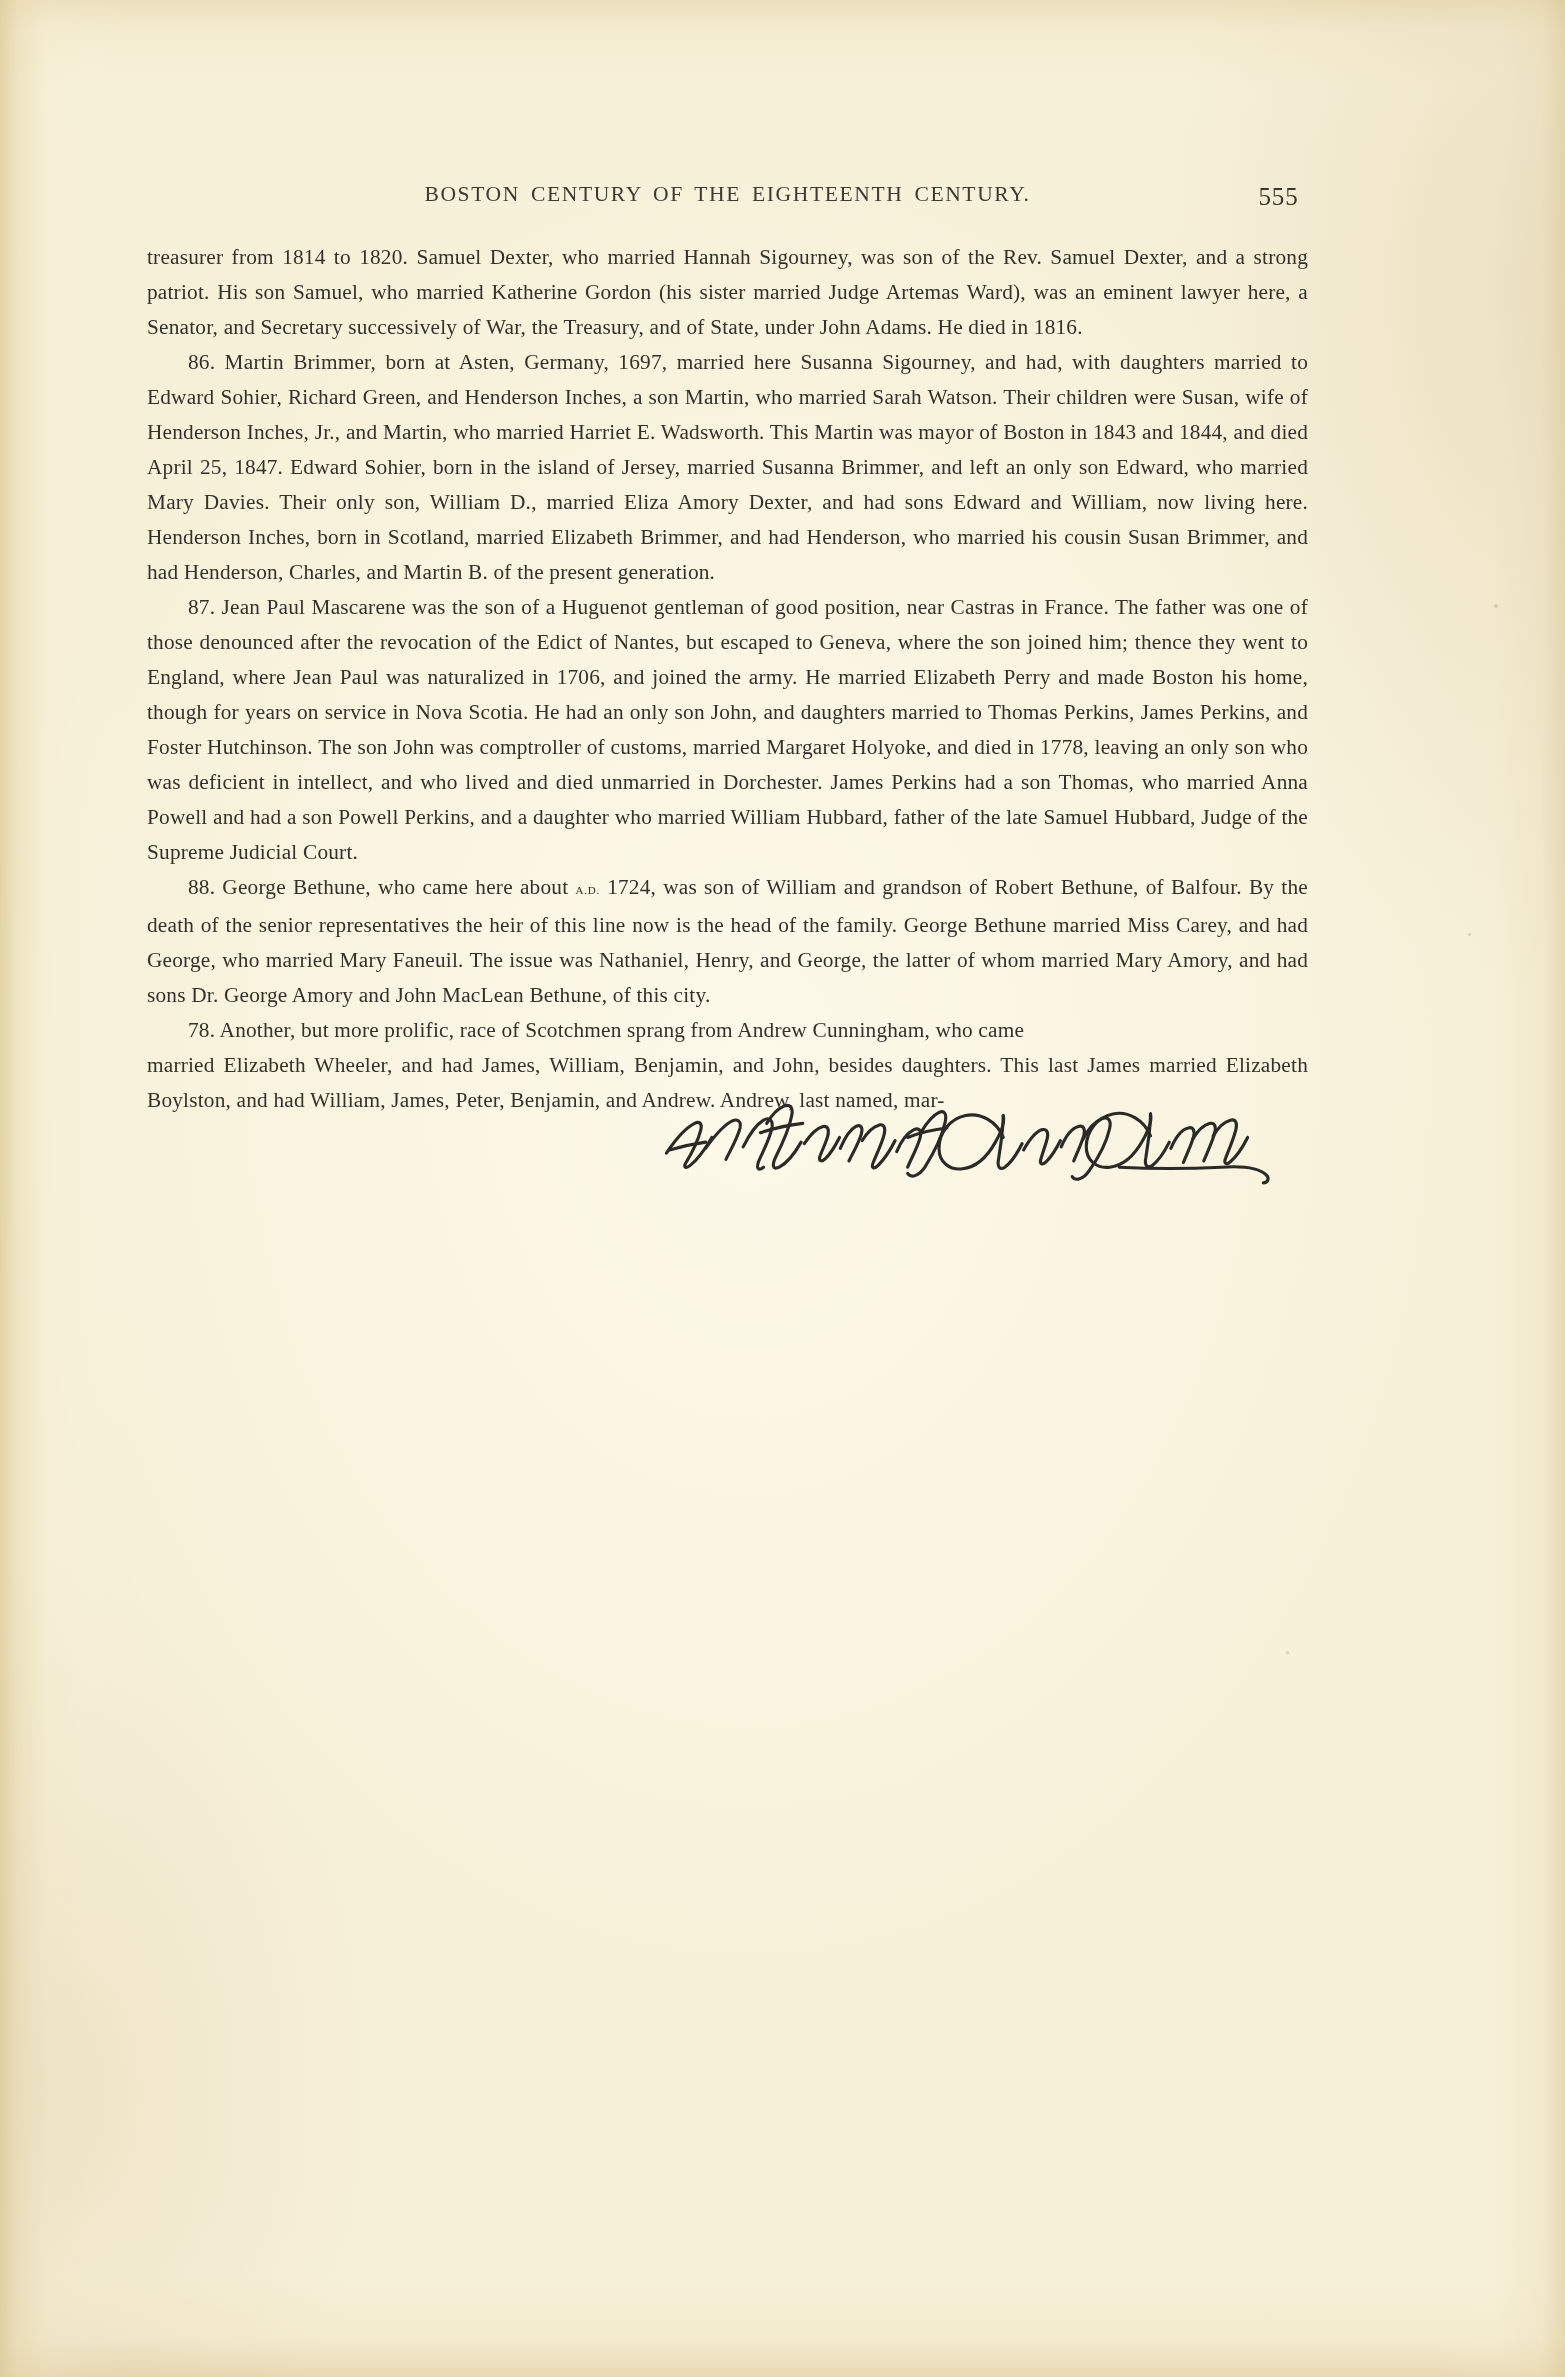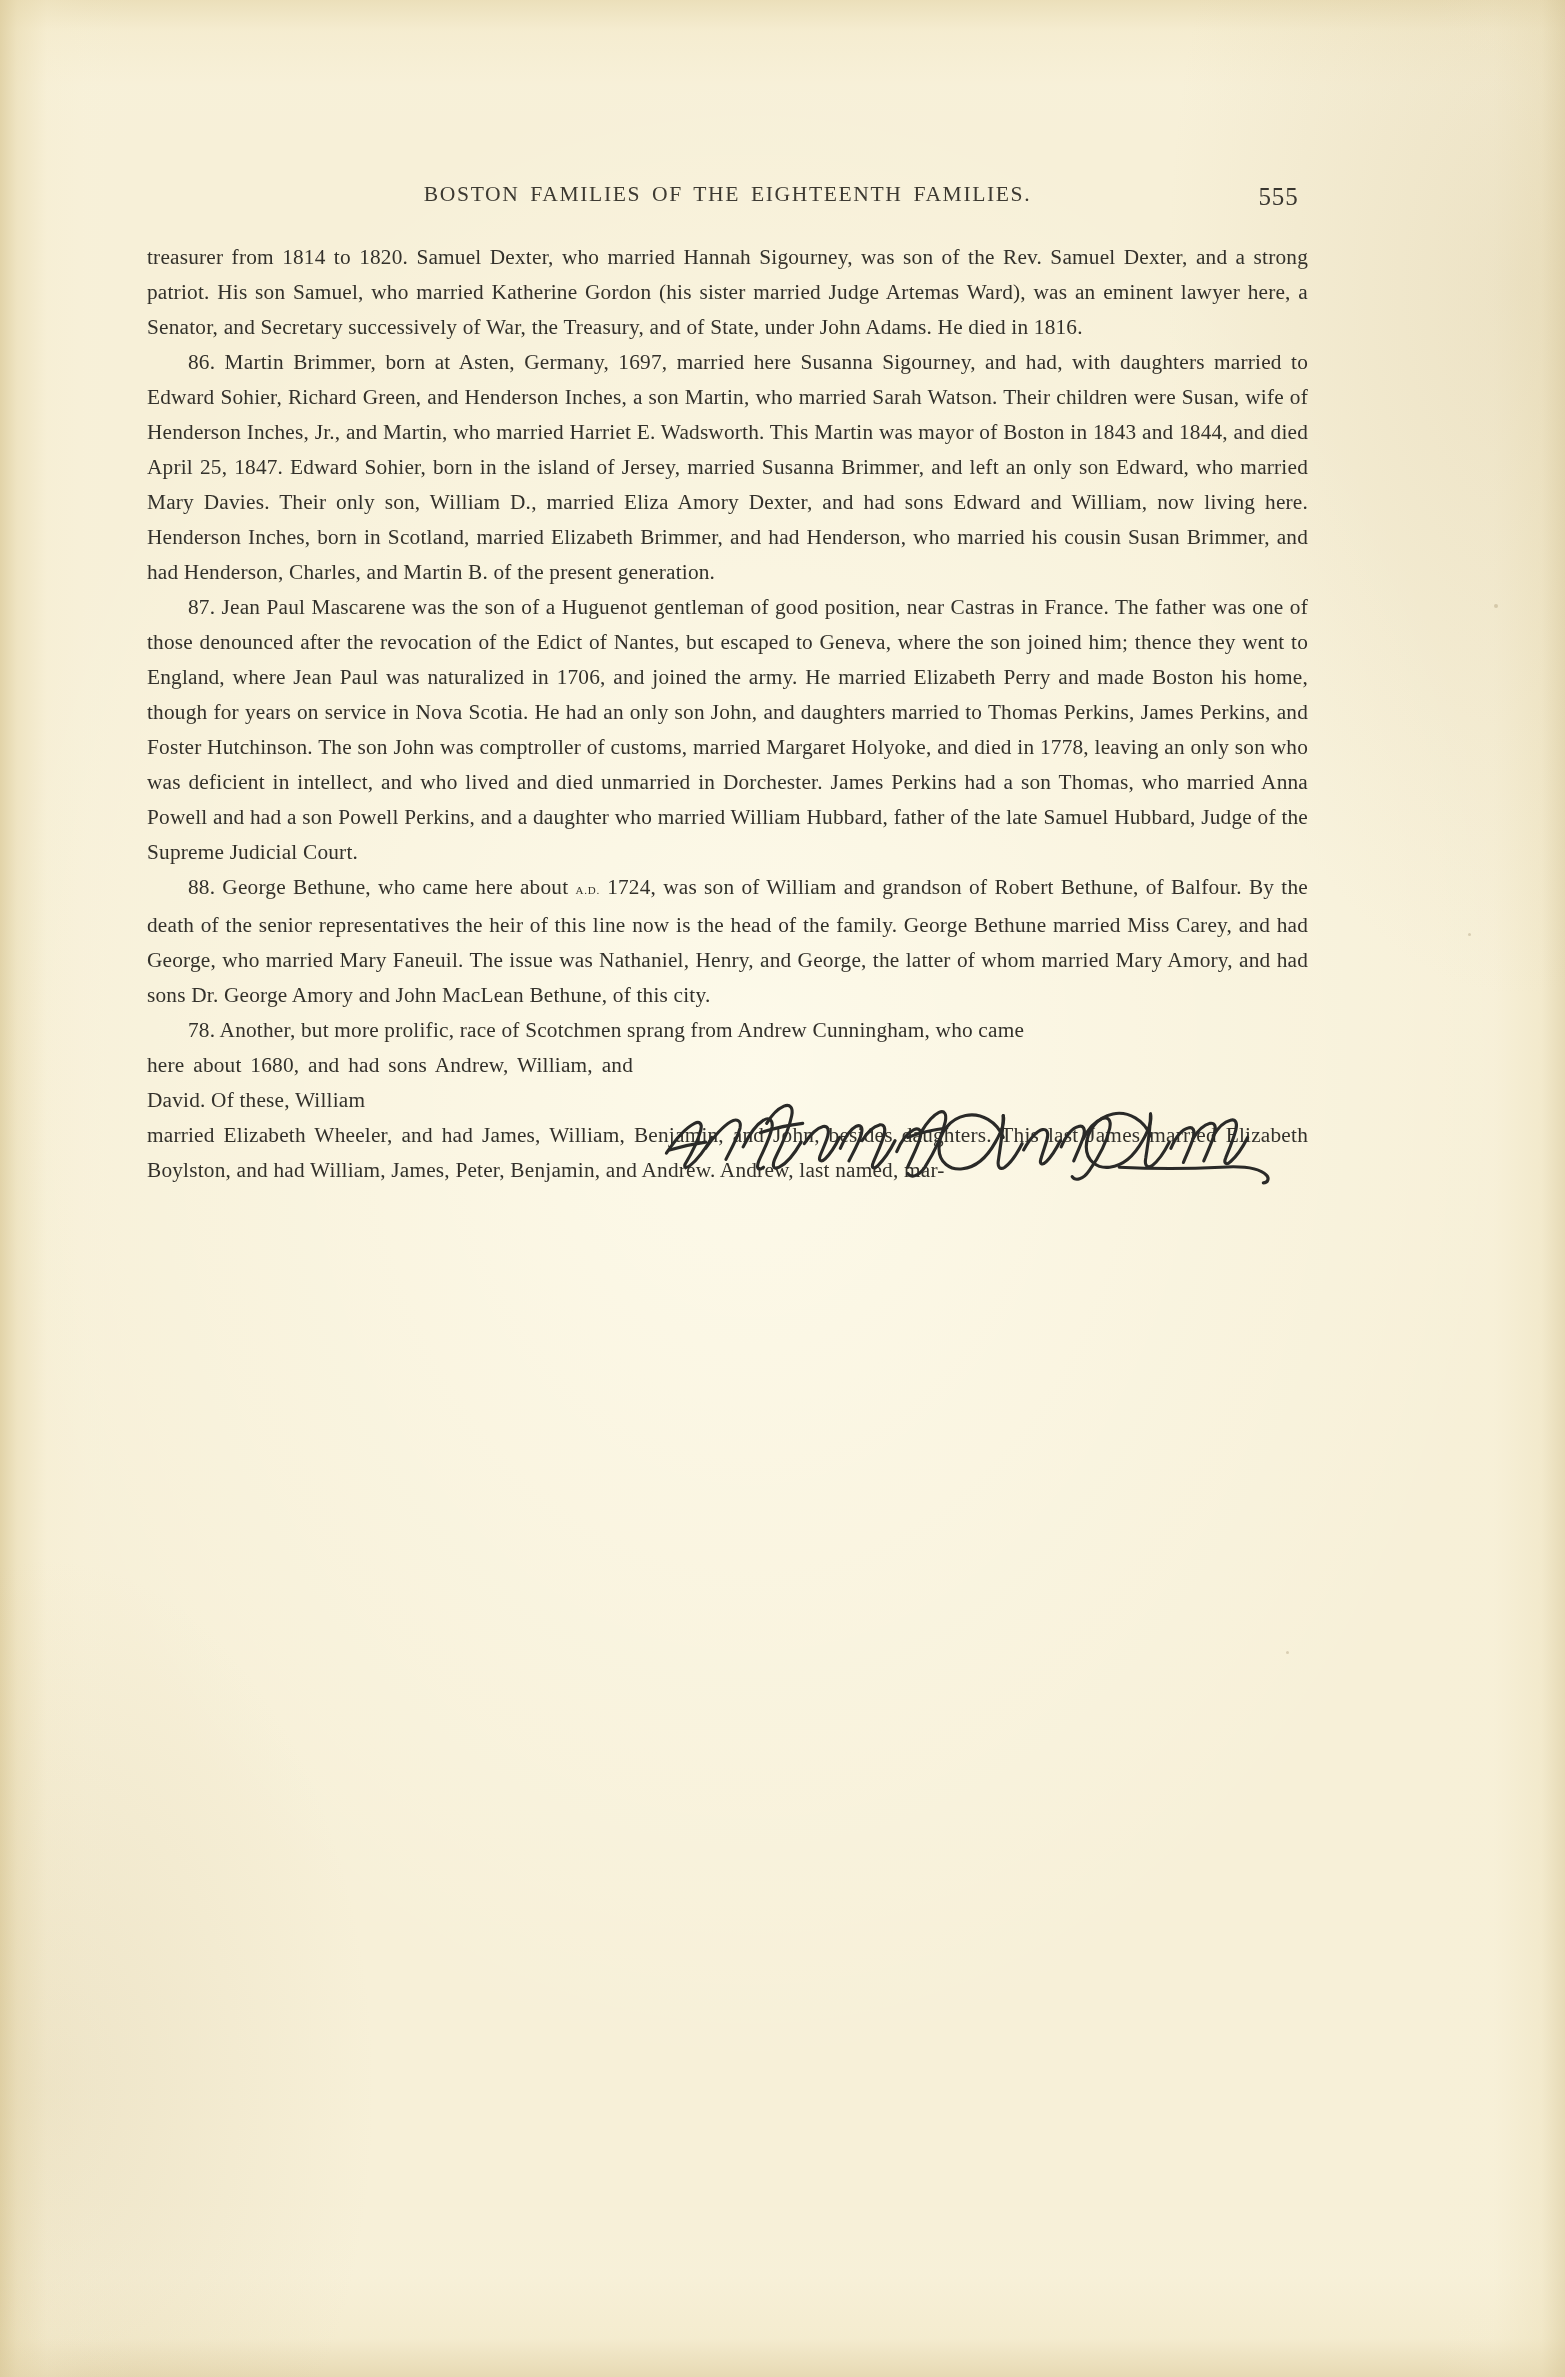--- a/index.html
+++ b/index.html
@@ -128,38 +128,37 @@
 </style>
 </head>
 <body>
 
 <div class="page">
   <div class="paper-tint"></div>
 
   <div class="content">
 
     <div class="running-head">
-      <span class="rh-title">BOSTON FAMILIES OF THE EIGHTEENTH FAMILIES.</span>
+      <span class="rh-title">BOSTON CENTURY OF THE EIGHTEENTH CENTURY.</span>
       <span class="rh-page">555</span>
     </div>
 
     <div class="body-text">
 
       <p>treasurer from 1814 to 1820.  Samuel Dexter, who married Hannah Sigourney, was son of the Rev. Samuel Dexter, and a strong patriot.  His son Samuel, who married Katherine Gordon (his sister married Judge Artemas Ward), was an eminent lawyer here, a Senator, and Secretary successively of War, the Treasury, and of State, under John Adams.  He died in 1816.</p>
 
       <p class="indent">86.  Martin Brimmer, born at Asten, Germany, 1697, married here Susanna Sigourney, and had, with daughters married to Edward Sohier, Richard Green, and Henderson Inches, a son Martin, who married Sarah Watson.  Their children were Susan, wife of Henderson Inches, Jr., and Martin, who married Harriet E. Wadsworth.  This Martin was mayor of Boston in 1843 and 1844, and died April 25, 1847.  Edward Sohier, born in the island of Jersey, married Susanna Brimmer, and left an only son Edward, who married Mary Davies.  Their only son, William D., married Eliza Amory Dexter, and had sons Edward and William, now living here.  Henderson Inches, born in Scotland, married Elizabeth Brimmer, and had Henderson, who married his cousin Susan Brimmer, and had Henderson, Charles, and Martin B. of the present generation.</p>
 
       <p class="indent">87.  Jean Paul Mascarene was the son of a Huguenot gentleman of good position, near Castras in France.  The father was one of those denounced after the revocation of the Edict of Nantes, but escaped to Geneva, where the son joined him; thence they went to England, where Jean Paul was naturalized in 1706, and joined the army.  He married Elizabeth Perry and made Boston his home, though for years on service in Nova Scotia.  He had an only son John, and daughters married to Thomas Perkins, James Perkins, and Foster Hutchinson.  The son John was comptroller of customs, married Margaret Holyoke, and died in 1778, leaving an only son who was deficient in intellect, and who lived and died unmarried in Dorchester.  James Perkins had a son Thomas, who married Anna Powell and had a son Powell Perkins, and a daughter who married William Hubbard, father of the late Samuel Hubbard, Judge of the Supreme Judicial Court.</p>
 
       <p class="indent"><span>88.  George Bethune, who came here about </span><span class="smallcaps">A.D.</span><span> 1724, was son of William and grandson of Robert Bethune, of Balfour.  By the death of the senior representatives the heir of this line now is the head of the family.  George Bethune married Miss Carey, and had George, who married Mary Faneuil.  The issue was Nathaniel, Henry, and George, the latter of whom married Mary Amory, and had sons Dr. George Amory and John MacLean Bethune, of this city.</span></p>
 
       <div class="sig-wrap">
         <p class="indent">78.  Another, but more prolific, race of Scotchmen sprang from Andrew Cunningham, who came</p>
         <div class="sig-para">
-          <p class="sig-narrow">here about 1680, and had sons Andrew, William, and David.  Of these, William</p>
           <svg class="signature" viewBox="0 0 800 120" aria-hidden="true">
             <g fill="none" stroke="#2a2a28" stroke-width="4" stroke-linecap="round" stroke-linejoin="round">
               <path d="M22,78 C34,60 46,46 58,40 C64,37 68,40 66,48 C62,64 52,82 46,92 C44,96 47,98 52,94 C62,86 72,72 80,58"></path>
               <path d="M26,74 C40,70 58,66 72,64"></path>
               <path d="M72,72 C82,58 94,44 104,38 C112,33 118,37 116,46 C113,58 104,74 98,86"></path>
               <path d="M120,70 C128,54 136,42 146,36 C152,32 158,35 157,44 C155,58 146,74 140,88 C136,98 140,101 146,96"></path>
               <path d="M150,40 C156,30 163,22 172,18 C180,15 184,20 182,30 C179,46 170,66 162,82 C156,94 158,100 166,96 C176,91 186,78 194,64"></path>
               <path d="M142,52 C160,46 178,42 196,40"></path>
               <path d="M198,66 C206,54 214,46 222,44 C228,43 230,48 228,56 C226,64 221,74 218,82 C216,88 220,90 225,85 C232,78 238,68 243,58"></path>
               <path d="M244,72 C250,58 256,48 264,44 C270,41 273,45 271,53 C268,64 260,78 255,88"></path>

